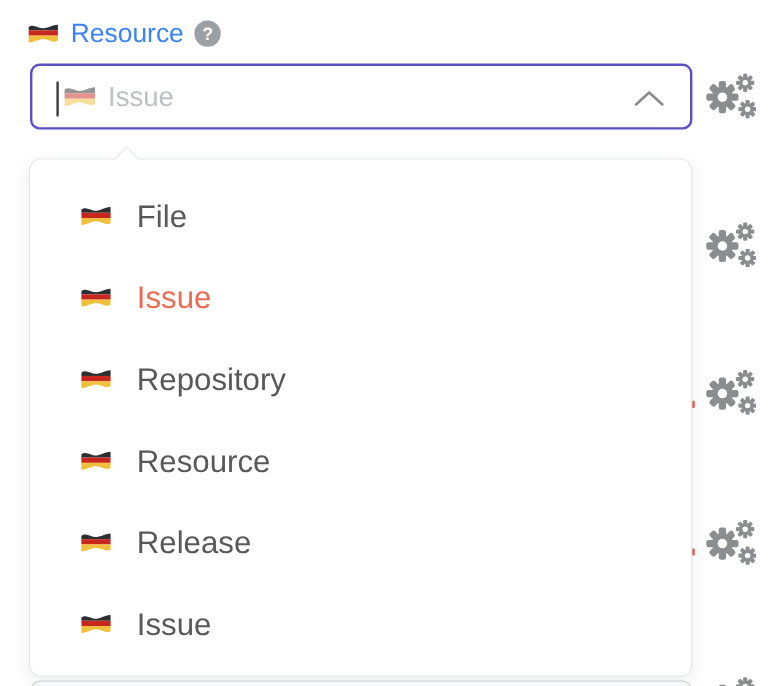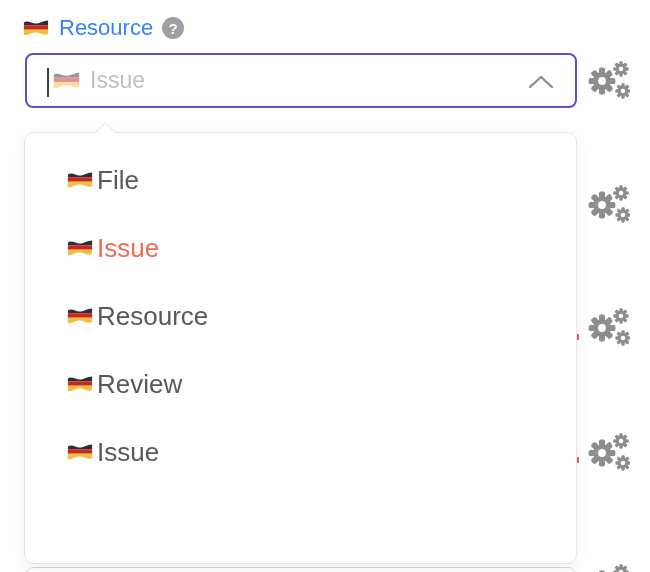--- a/index.html
+++ b/index.html
@@ -39,21 +39,21 @@
     background:#fff;border:1px solid var(--panel-border);border-radius:10px;
     box-shadow:0 4px 14px rgba(40,50,60,.08);
   }
   .notch{
     position:absolute;left:73px;top:-8px;width:15px;height:15px;background:#fff;
     border-left:1px solid var(--panel-border);border-top:1px solid var(--panel-border);
     transform:rotate(45deg);
   }
   .dd-list{list-style:none;padding-top:13px;}
   .dd-item{
-    height:68px;display:flex;align-items:center;padding-left:41px;gap:3px;
+    height:68px;display:flex;align-items:center;padding-left:41px;gap:20px;
     font-size:26px;color:var(--text);cursor:pointer;
   }
   .dd-item.selected span{color:var(--highlight);}
   
   .red-mark{position:absolute;left:575px;width:4px;height:6px;background:#e0604e;border-radius:1px;z-index:2;}
   .rm1{top:334px;} .rm2{top:457px;}
   .under-field{
     position:absolute;left:25px;top:567px;width:552px;height:30px;z-index:1;
     border:1.5px solid #d2d6da;border-radius:9px;background:#fff;
     padding-left:19px;font-size:23px;color:#6d6d6d;line-height:26px;
@@ -153,27 +153,33 @@
       <li class="dd-item selected">
         <svg class="flag">
             <use href="#flag-de"></use>
           </svg>
         <span>Issue</span>
       </li>
       <li class="dd-item">
         <svg class="flag">
             <use href="#flag-de"></use>
           </svg>
+        <span>Repository</span>
+      </li>
+      <li class="dd-item">
+        <svg class="flag">
+            <use href="#flag-de"></use>
+          </svg>
         <span>Resource</span>
       </li>
       <li class="dd-item">
         <svg class="flag">
             <use href="#flag-de"></use>
           </svg>
-        <span>Review</span>
+        <span>Release</span>
       </li>
       <li class="dd-item">
         <svg class="flag">
             <use href="#flag-de"></use>
           </svg>
         <span>Issue</span>
       </li>
     </ul>
   </div>
 

